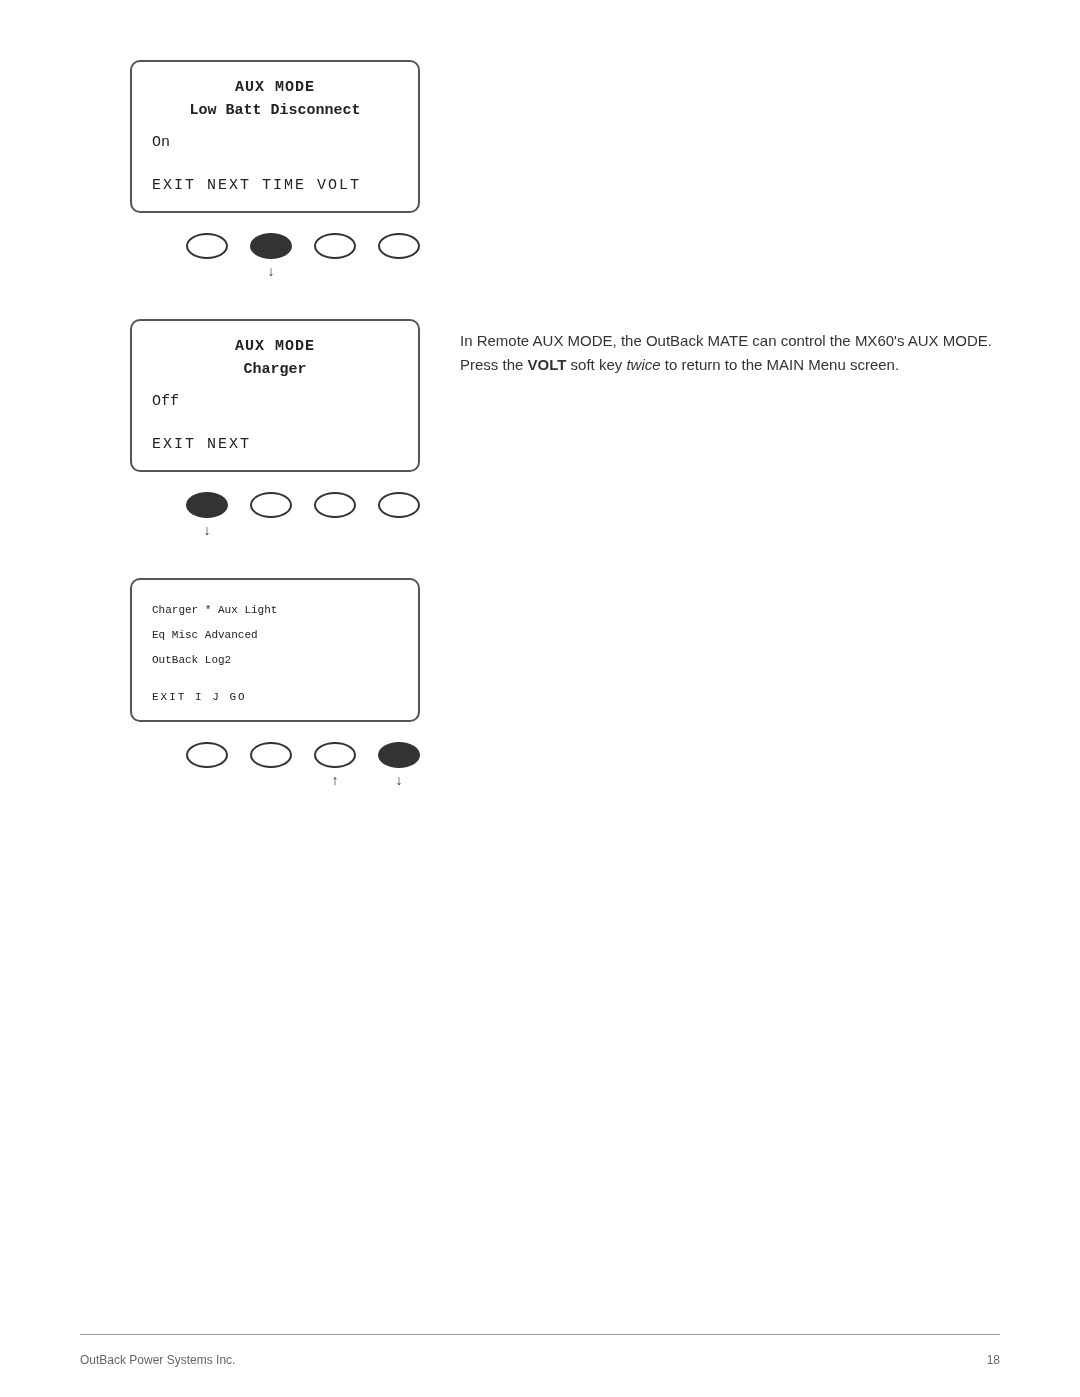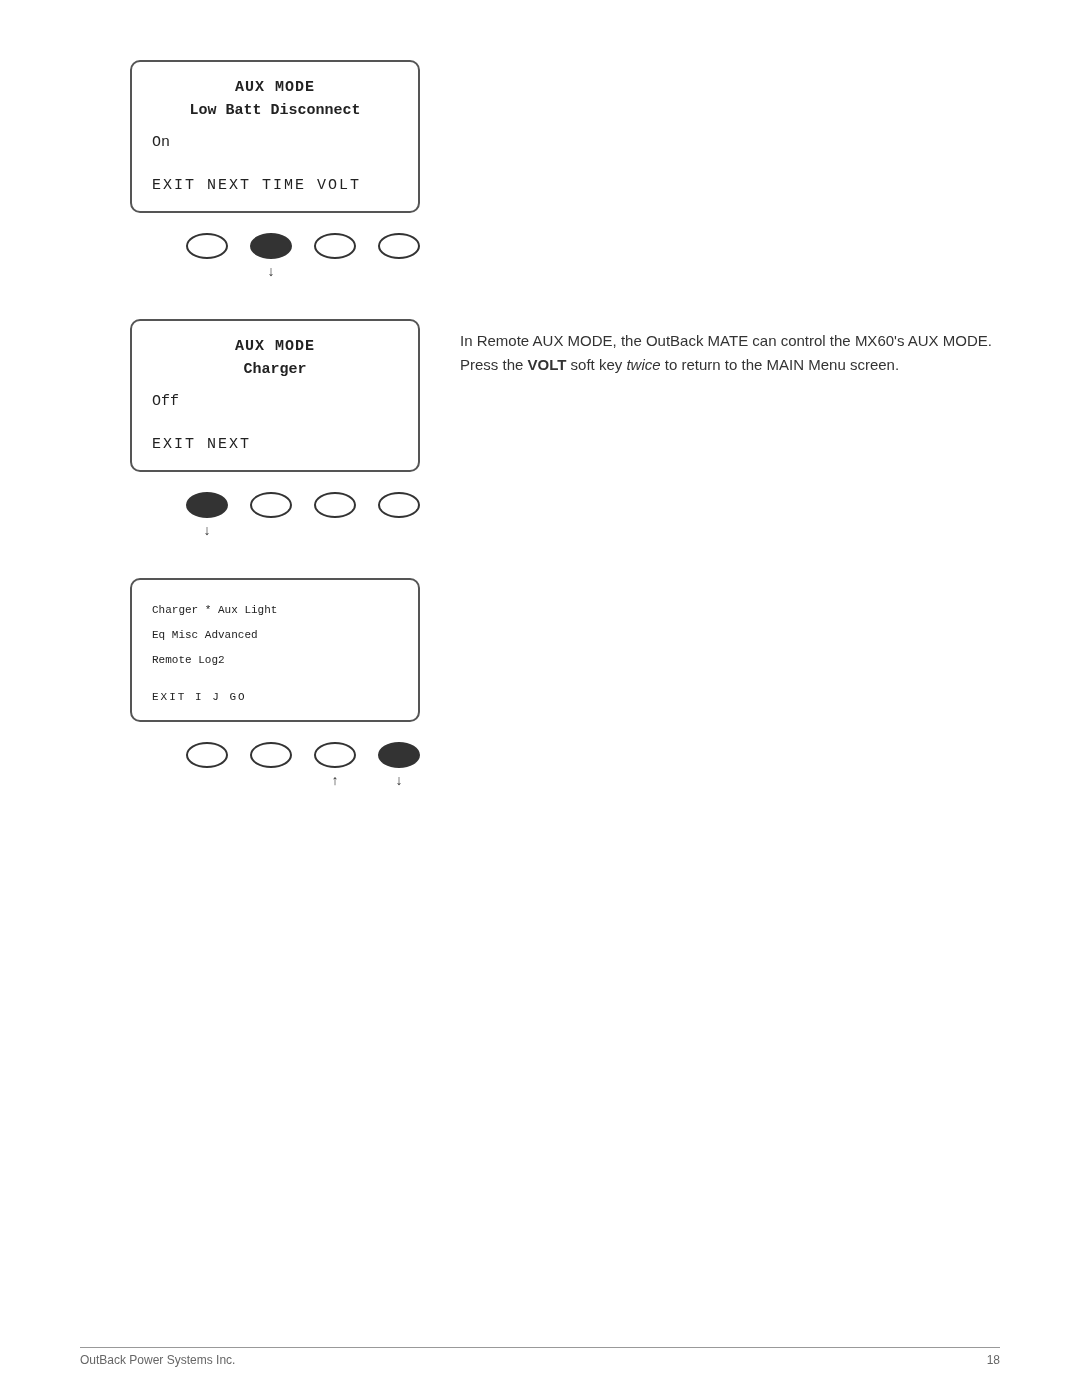--- a/index.html
+++ b/index.html
@@ -123,21 +123,21 @@
     .footer {
       position: absolute;
       bottom: 30px;
       left: 80px;
       right: 80px;
       display: flex;
       justify-content: space-between;
       font-size: 12px;
       color: #666;
       border-top: 1px solid #999;
-      padding-top: 5px;
+      padding-top: 18px;
     }
 
     
     .bold { font-weight: bold; }
     .italic { font-style: italic; }
   </style>
 </head>
 <body>
 
 <div class="page-content">
@@ -189,21 +189,21 @@
     <div class="desc-area">
       In Remote AUX MODE, the OutBack MATE can control the MX60's AUX MODE. Press the <span class="bold">VOLT</span> soft key <span class="italic">twice</span> to return to the MAIN Menu screen.
     </div>
   </div>
 
   <div class="section">
     <div class="device-area">
       <div class="lcd-box" style="font-size:11px;">
         <div class="lcd-line">Charger   * Aux        Light</div>
         <div class="lcd-line">Eq         Misc    Advanced</div>
-        <div class="lcd-line"> Remote    Log2</div>
+        <div class="lcd-line"> OutBack    Log2</div>
         <div class="lcd-bottom">EXIT    I          J      GO</div>
       </div>
       <div class="softkey-row">
         <div class="softkey-btn"></div>
         <div class="softkey-btn"></div>
         <div class="softkey-btn"></div>
         <div class="softkey-btn active"></div>
       </div>
       <div class="arrow-row">
         <div class="arrow-cell"></div>

